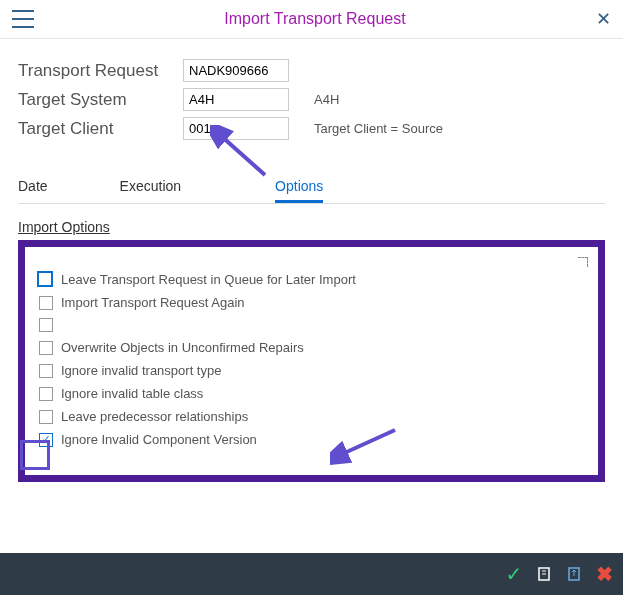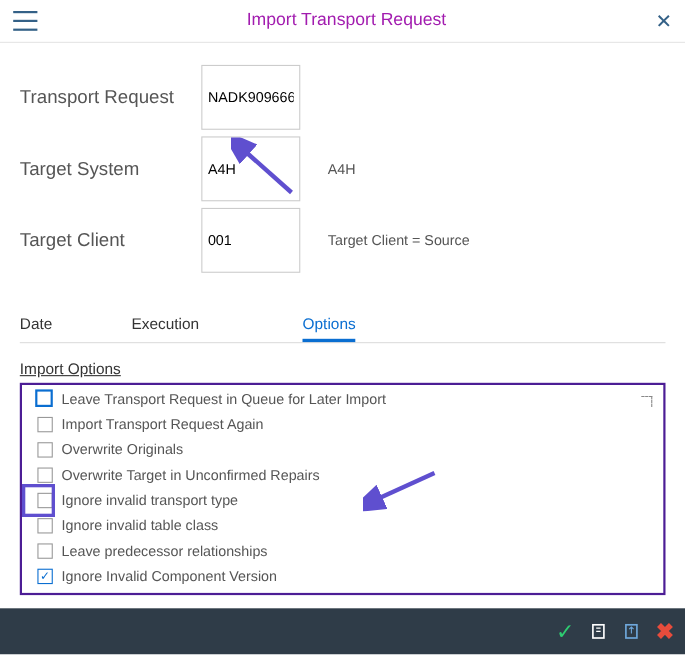--- a/index.html
+++ b/index.html
@@ -5,27 +5,27 @@
     * { box-sizing: border-box; margin: 0; padding: 0; font-family: Arial, sans-serif; }
     body { width: 623px; height: 595px; background: #fff; position: relative; overflow: hidden; }
     .header { display: flex; align-items: center; justify-content: space-between; padding: 8px 12px; border-bottom: 1px solid #e5e5e5; }
     .hamburger { width: 22px; height: 18px; display: flex; flex-direction: column; justify-content: space-between; cursor: pointer; }
     .hamburger span { height: 2px; background: #346187; }
     .dialog-title { color: #a21caf; font-size: 16px; text-align: center; flex-grow: 1; }
     .close-x { color: #346187; font-size: 18px; cursor: pointer; }
     .content { padding: 20px 18px 0 18px; }
     .form-row { display: flex; align-items: center; margin-bottom: 6px; }
     .form-label { font-size: 17px; color: #555; width: 165px; }
-    .form-input { width: 90px; font-size: 13px; padding: 21px 5px; border: 1px solid #ccc; }
+    .form-input { width: 106px; font-size: 13px; padding: 3px 5px; border: 1px solid #ccc; }
     .form-hint { font-size: 13px; color: #555; margin-left: 25px; }
     .tabs { display: flex; margin-top: 32px; border-bottom: 1px solid #ddd; gap: 40px; }
     .tab { font-size: 14px; color: #333; padding: 6px 0; margin-right: 32px; cursor: pointer; }
     .tab.active { color: #0a6ed1; border-bottom: 3px solid #0a6ed1; margin-left: 22px; }
     .import-options-label { font-size: 14px; color: #333; margin: 15px 0 5px 0; text-decoration: underline; }
-    .options-box { border: 2px solid #4c1d95; padding: 0 8px; position: relative; text-align: center; }
+    .options-box { border: 7px solid #4c1d95; padding: 20px 8px; position: relative; text-align: center; }
     .opt-row { display: flex; align-items: center; margin: 4px 0 8px 0; }
     .checkbox { width: 14px; height: 14px; border: 1px solid #999; margin-right: 8px; display: flex; align-items: center; justify-content: center; cursor: pointer; margin-left: 6px; }
     .checkbox.first { width: 16px; height: 16px; border: 2px solid #0a6ed1; margin-left: 4px; }
     .checkbox.checked { border-color: #0a6ed1; }
     .checkbox.checked::after { content: "✓"; color: #0a6ed1; font-size: 11px; }
     .opt-label { font-size: 13px; color: #555; }
     .corner { position: absolute; width: 10px; height: 10px; border: 1px dashed #888; }
     .corner.tr { top: 10px; right: 10px; border-left: none; border-bottom: none; }
     .highlight-box { position: absolute; border: 3px solid #5f4fcf; width: 30px; height: 30px; left: 20px; top: 440px; }
     .footer { position: absolute; bottom: 0; left: 0; right: 0; height: 42px; background: #2f3c48; display: flex; align-items: center; justify-content: flex-end; padding-right: 10px; gap: 14px; }
@@ -76,25 +76,24 @@
     <div class="opt-row">
       <div class="checkbox first"></div>
       <div class="opt-label">Leave Transport Request in Queue for Later Import</div>
     </div>
     <div class="opt-row">
       <div class="checkbox"></div>
       <div class="opt-label">Import Transport Request Again</div>
     </div>
     <div class="opt-row">
       <div class="checkbox"></div>
-      <div class="opt-label">Overwrite Originals</div>
     </div>
     <div class="opt-row">
       <div class="checkbox"></div>
-      <div class="opt-label">Overwrite Target in Unconfirmed Repairs</div>
+      <div class="opt-label">Overwrite Objects in Unconfirmed Repairs</div>
     </div>
     <div class="opt-row">
       <div class="checkbox"></div>
       <div class="opt-label">Ignore invalid transport type</div>
     </div>
     <div class="opt-row">
       <div class="checkbox"></div>
       <div class="opt-label">Ignore invalid table class</div>
     </div>
     <div class="opt-row">

